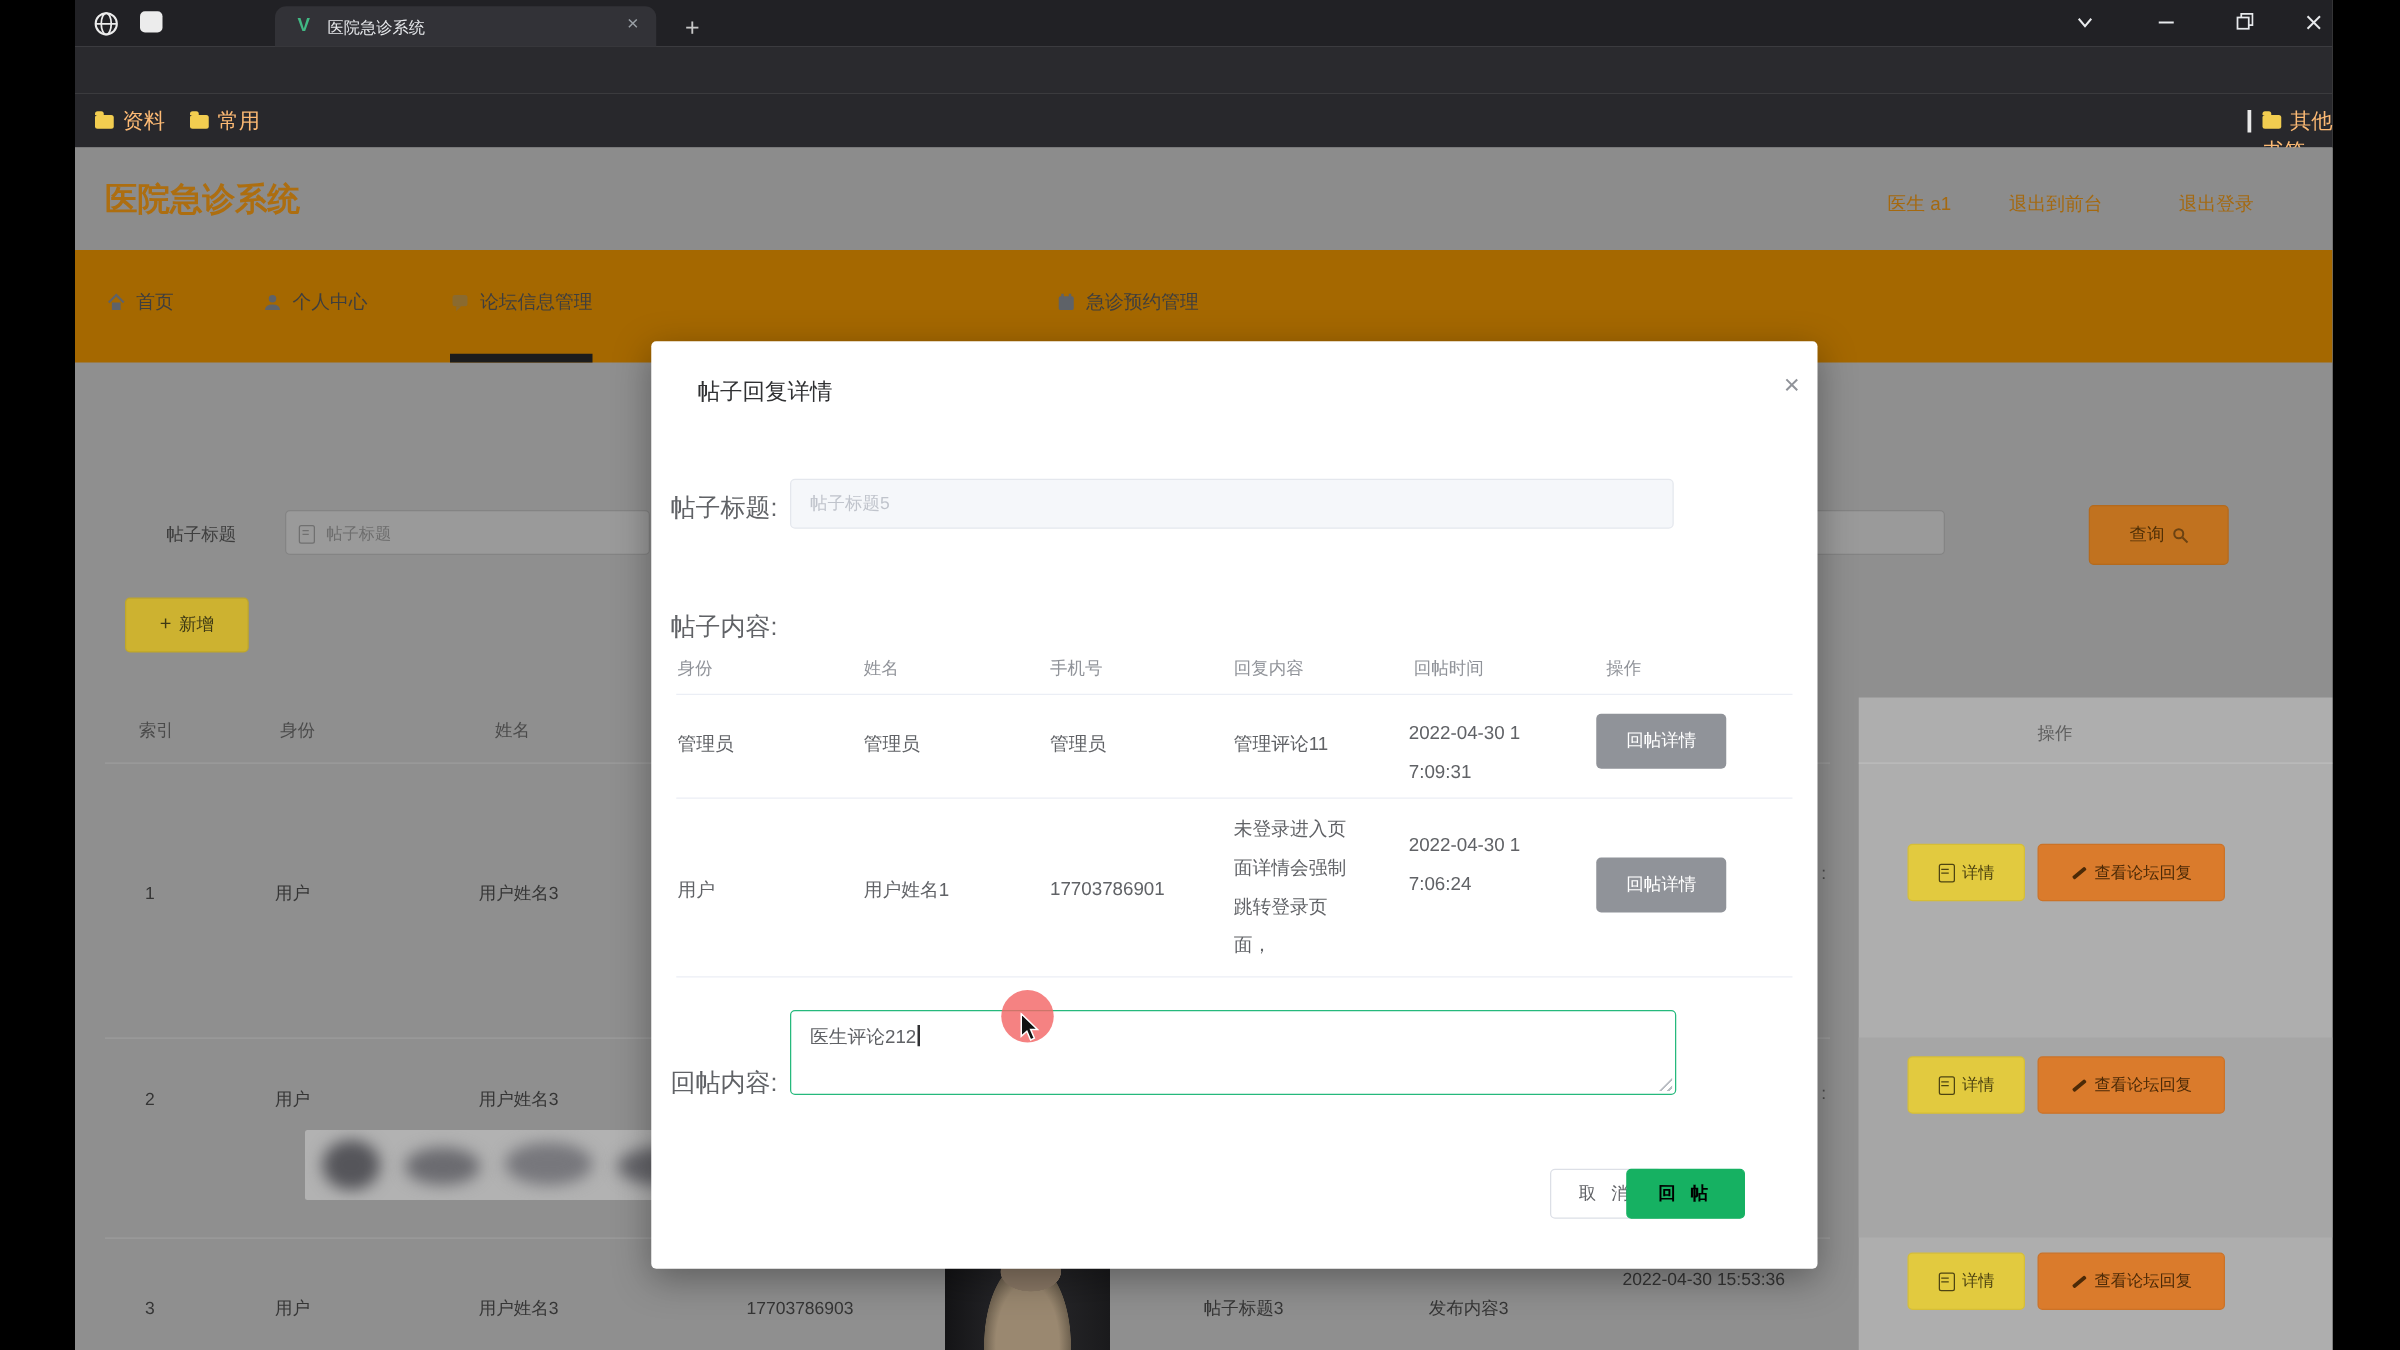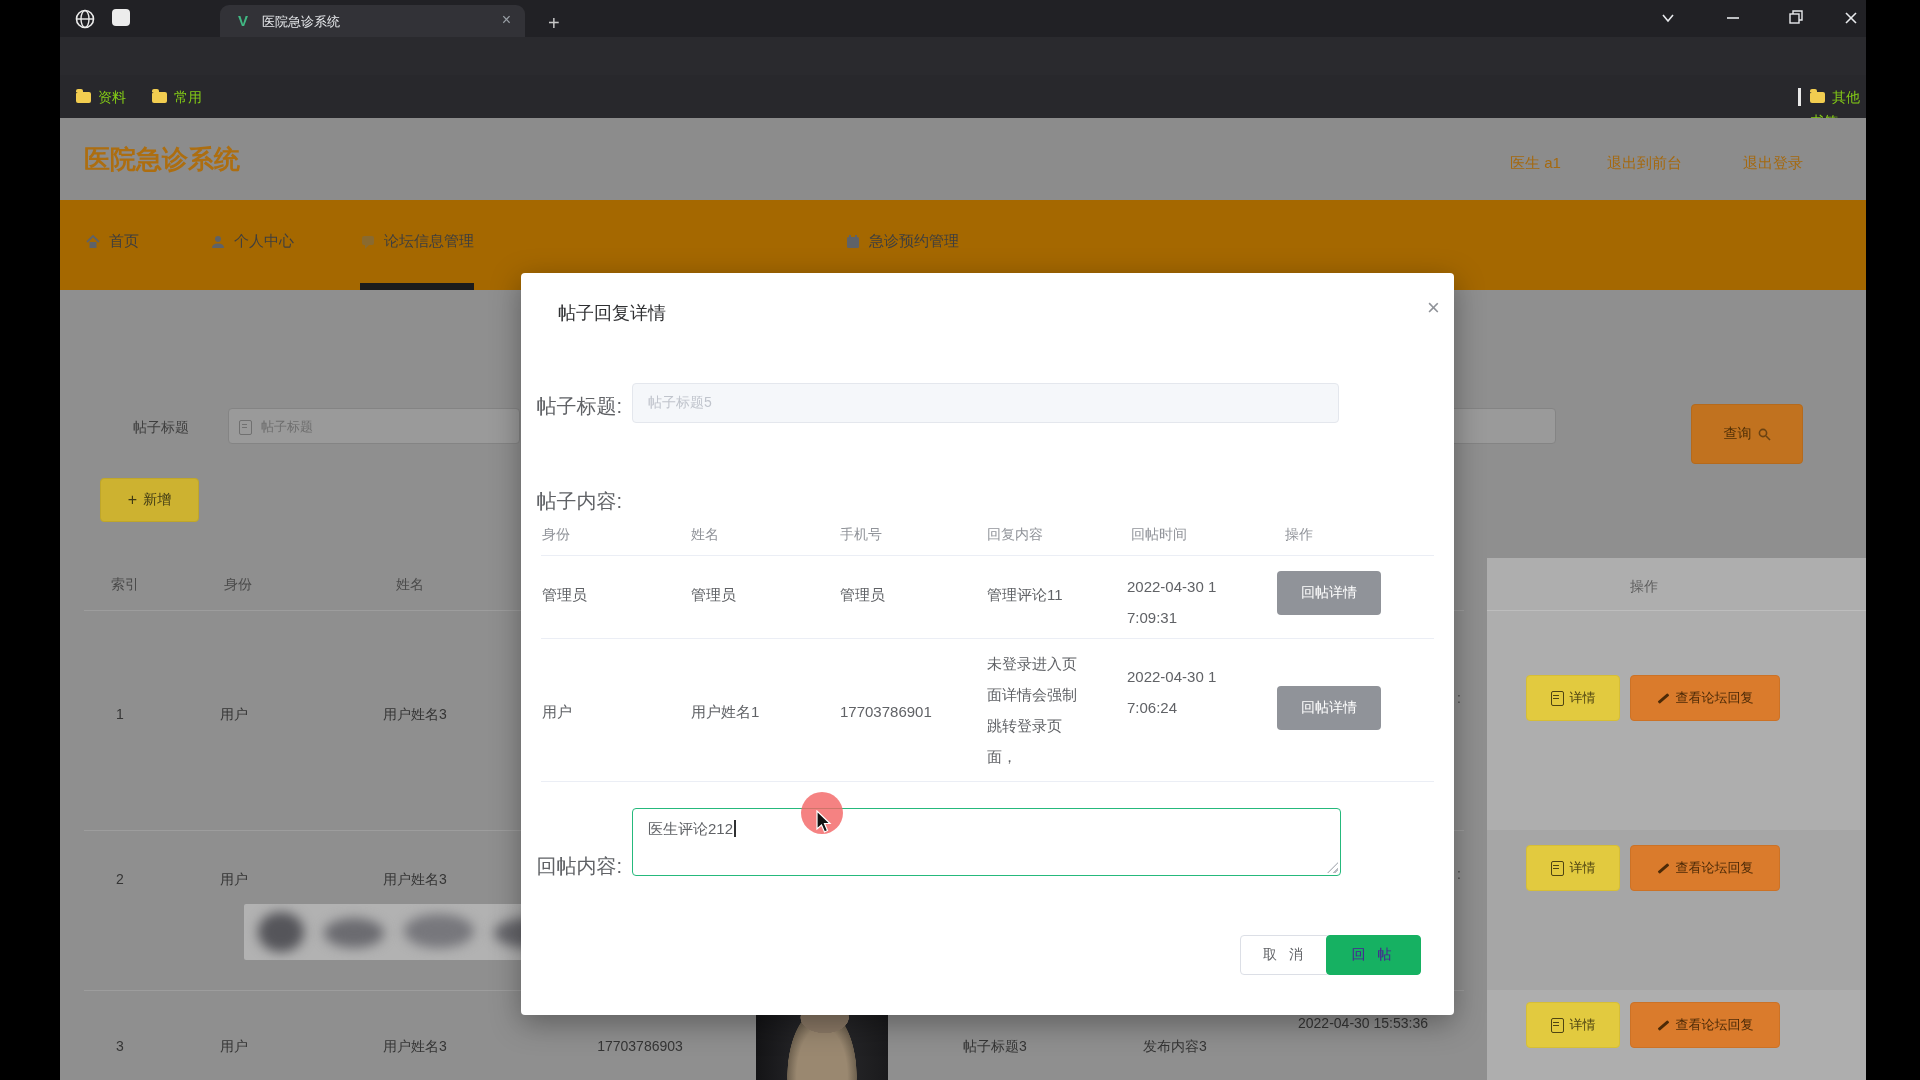--- a/index.html
+++ b/index.html
@@ -19,21 +19,21 @@
   .globe{position:absolute;left:14px;top:8px;}
   .sqicon{position:absolute;left:52px;top:9px;width:18px;height:17px;background:#ECECEC;border-radius:4px;}
   .newtab{position:absolute;left:488px;top:5px;color:#C8C8C8;font-size:20px;}
   .winctl{position:absolute;top:0;height:37px;width:46px;text-align:center;}
   .urlbtn{position:absolute;top:42px;color:#DADCE0;font-size:19px;}
   .pill{position:absolute;left:128px;top:41px;width:1460px;height:29px;background:#1E1E22;border-radius:15px;}
   .pill .info{position:absolute;left:16px;top:6px;width:15px;height:15px;border:1.4px solid #9AA0A6;border-radius:50%;
       color:#9AA0A6;font-size:10px;text-align:center;line-height:15px;font-style:italic;}
   .urltext{position:absolute;left:44px;top:5px;font-size:14.5px;color:#E8EAED;font-weight:bold;}
   .urltext .rest{color:#A8ABB0;font-weight:normal;}
-  .bm{position:absolute;top:10px;height:24px;color:#84cc16;font-size:14px;line-height:24px;}
+  .bm{position:absolute;top:10px;height:24px;color:#fdba74;font-size:17px;line-height:24px;}
   .folder{display:inline-block;width:15px;height:11px;background:#F2CD50;border-radius:2px;position:relative;margin-right:7px;top:1px;}
   .folder:before{content:"";position:absolute;left:0;top:-3px;width:7px;height:3px;background:#F2CD50;border-radius:2px 2px 0 0;}
   .incogbadge{position:absolute;left:1628px;top:40px;width:30px;height:30px;background:#F1F3F4;border-radius:50%;}
   .updbtn{position:absolute;left:1746px;top:42px;width:52px;height:26px;border:1.5px solid #C9646E;border-radius:13px;
       color:#E57B84;font-size:13px;text-align:center;line-height:26px;}
   
   #appheader{position:absolute;left:0;top:0;width:100%;height:82px;background:#8C8C8C;}
   .brand{position:absolute;left:24px;top:24px;font-size:26px;font-weight:bold;color:#AD6E10;}
   .hlink{position:absolute;top:36px;font-size:15px;color:#A5690F;}
   #nav{position:absolute;left:0;top:82px;width:100%;height:90px;background:#A56800;}
@@ -83,21 +83,21 @@
   .mtd{position:absolute;font-size:15px;color:#606266;}
   .wrapcell{word-break:break-all;line-height:31px;}
   .mhr{position:absolute;height:1px;background:#EBEEF5;left:20px;width:893px;}
   .graybtn{position:absolute;width:104px;height:44px;background:#909399;border-radius:4px;color:#FFF;
       font-size:14px;display:flex;align-items:center;justify-content:center;}
   .replybox{position:absolute;left:111px;top:535px;width:707px;height:66px;border:1.6px solid #25B97C;border-radius:4px;background:#fff;}
   .replytext{position:absolute;left:15px;top:11px;font-size:15px;color:#606266;}
   .caret{display:inline-block;width:1.5px;height:17px;background:#303133;vertical-align:-3px;margin-left:1px;}
   .fbtn{position:absolute;height:40px;border-radius:4px;font-size:14px;display:flex;align-items:center;justify-content:center;letter-spacing:4px;box-sizing:border-box;}
   #cancelbtn{left:719px;top:662px;width:90px;background:#FFF;border:1px solid #DCDFE6;color:#606266;}
-  #submitbtn{left:805px;top:662px;width:95px;background:#16B162;color:#4c1d95;border:1px solid #16B162;}
+  #submitbtn{left:780px;top:662px;width:95px;background:#16B162;color:#000000;border:1px solid #16B162;font-weight:bold;}
   .redcursor{position:absolute;left:280px;top:519px;width:42px;height:42px;border-radius:50%;background:rgba(243,103,103,0.82);}
   
   .stripL{position:absolute;left:0;top:0;width:60px;height:1080px;background:#000;}
   .stripR{position:absolute;left:1866px;top:0;width:54px;height:1080px;background:#000;}
 </style>
 </head>
 <body>
 
 <div class="stripL"></div>
 <div class="stripR"></div>
@@ -223,21 +223,21 @@
 
     <span class="slabel" style="left:73px;top:301px;">帖子标题</span>
     <div class="sinput" style="left:168px;top:290px;width:292px;">
       <span class="docico"></span>
       <span>帖子标题</span>
     </div>
     <div class="sinput" style="left:1300px;top:290px;width:196px;">
       <span class="docico"></span>
       <span>发布内容</span>
     </div>
-    <div class="btn" id="querybtn" style="left:1611px;top:286px;width:112px;height:60px;margin-left:20px;">
+    <div class="btn" id="querybtn" style="left:1611px;top:286px;width:112px;height:48px;">
       <span>查询</span>
       <svg width="13" height="13" viewBox="0 0 13 13">
           <circle cx="5" cy="5" r="3.6" fill="none" stroke="#6B4212" stroke-width="1.6"></circle>
           <line x1="8" y1="8" x2="12" y2="12" stroke="#6B4212" stroke-width="1.6"></line>
         </svg>
     </div>
     <div class="btn" id="addbtn" style="left:40px;top:360px;width:99px;height:44px;">
       <span style="font-size:16px;">+</span>
       <span>新增</span>
     </div>

